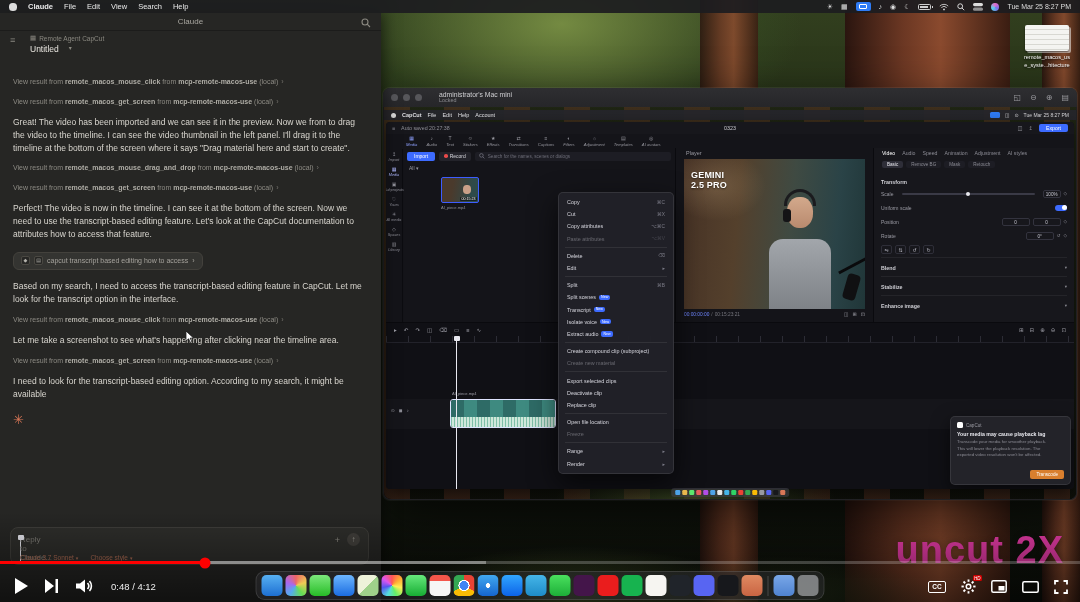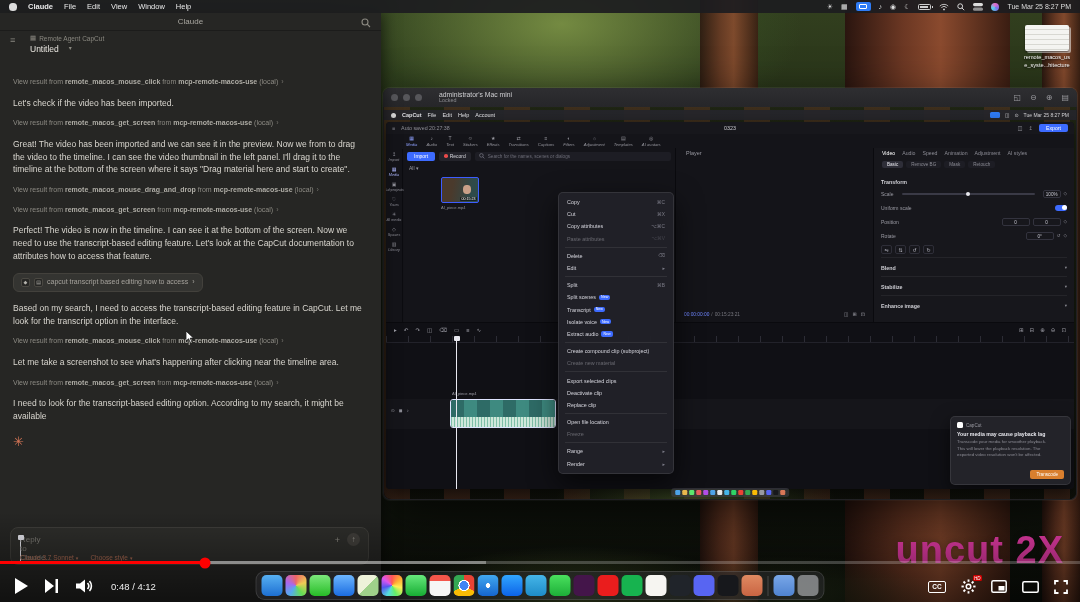--- a/index.html
+++ b/index.html
@@ -254,21 +254,21 @@
   <div class="trunk" style="left:700px;width:58px;opacity:.85"></div>
   <div class="trunk" style="left:1042px;width:38px;opacity:.9"></div>
   <div id="veg"></div>
 
   <div id="menubar">
     <span class="apple"></span>
     <b>Claude</b>
     <span>File</span>
     <span>Edit</span>
     <span>View</span>
-    <span>Window</span>
+    <span>Search</span>
     <span>Help</span>
     <span class="mb-right">
       <span>☀</span>
       <span>▦</span>
       <span class="mb-tile">
           <i></i>
         </span>
       <span>♪</span>
       <span>◉</span>
       <span>☾</span>
@@ -443,20 +443,34 @@
           <div class="cc-all"><span>All</span> ▾</div>
           <div class="cc-thumb">
             <i class="face"></i>
             <b class="dur">00:15:23</b>
           </div>
           <div class="cc-fname">AI_piece.mp4</div>
         </div>
 
         <div class="cc-player">
           <div class="pl-label">Player</div>
+          <div class="preview">
+            <div class="scene">
+              <div class="hband"></div>
+              <div class="head"></div>
+              <div class="hcup"></div>
+              <div class="pbody"></div>
+              <div class="micarm"></div>
+              <div class="mic"></div>
+            </div>
+            <div class="ovl">
+              <span>GEMINI</span>
+              <span>2.5 PRO</span>
+            </div>
+          </div>
           <div class="pl-time">
             <b>00:00:00:00</b>
             <span> / </span>
             <span>00:15:23:21</span>
             <span class="pl-ic">
               <span>◫</span>
               <span>⊞</span>
               <span>⊡</span>
             </span>
           </div>
@@ -691,21 +705,20 @@
         <span>▦</span>
         <span>Remote Agent CapCut</span>
       </div>
     <div class="cl-chat">
         <span>Untitled</span>
         <span class="chv">▾</span>
       </div>
 
     <div id="feed">
       <div class="tool"><span>View result from </span><b>remote_macos_mouse_click</b><span> from </span><b>mcp-remote-macos-use</b><span> (local)</span><span class="chev">›</span></div>
-      <p class="msg">Let's check if the video has been imported.</p>
       <div class="tool"><span>View result from </span><b>remote_macos_get_screen</b><span> from </span><b>mcp-remote-macos-use</b><span> (local)</span><span class="chev">›</span></div>
       <p class="msg">Great! The video has been imported and we can see it in the preview. Now we from to drag the video to the timeline. I can see the video thumbnail in the left panel. I'll drag it to the timeline at the bottom of the screen where it says "Drag material here and start to create".</p>
       <div class="tool"><span>View result from </span><b>remote_macos_mouse_drag_and_drop</b><span> from </span><b>mcp-remote-macos-use</b><span> (local)</span><span class="chev">›</span></div>
       <div class="tool"><span>View result from </span><b>remote_macos_get_screen</b><span> from </span><b>mcp-remote-macos-use</b><span> (local)</span><span class="chev">›</span></div>
       <p class="msg">Perfect! The video is now in the timeline. I can see it at the bottom of the screen. Now we need to use the transcript-based editing feature. Let's look at the CapCut documentation to attributes how to access that feature.</p>
       <div class="pill">
         <span class="keycap">◆</span>
         <span class="keycap">▤</span>
         <span>capcut transcript based editing how to access</span>
         <span class="chev">›</span>

